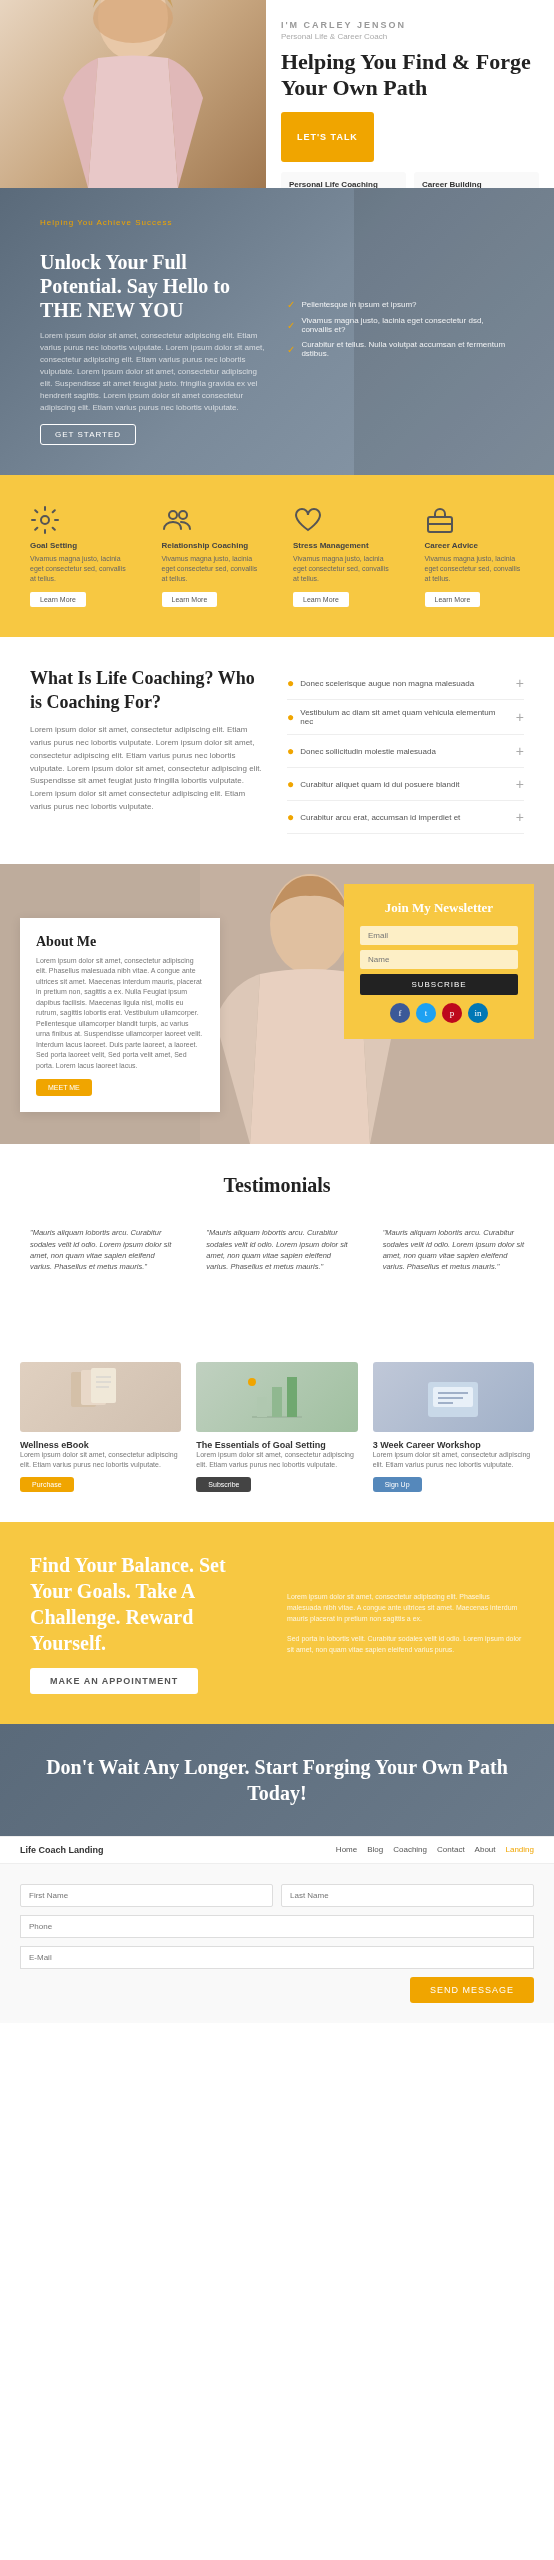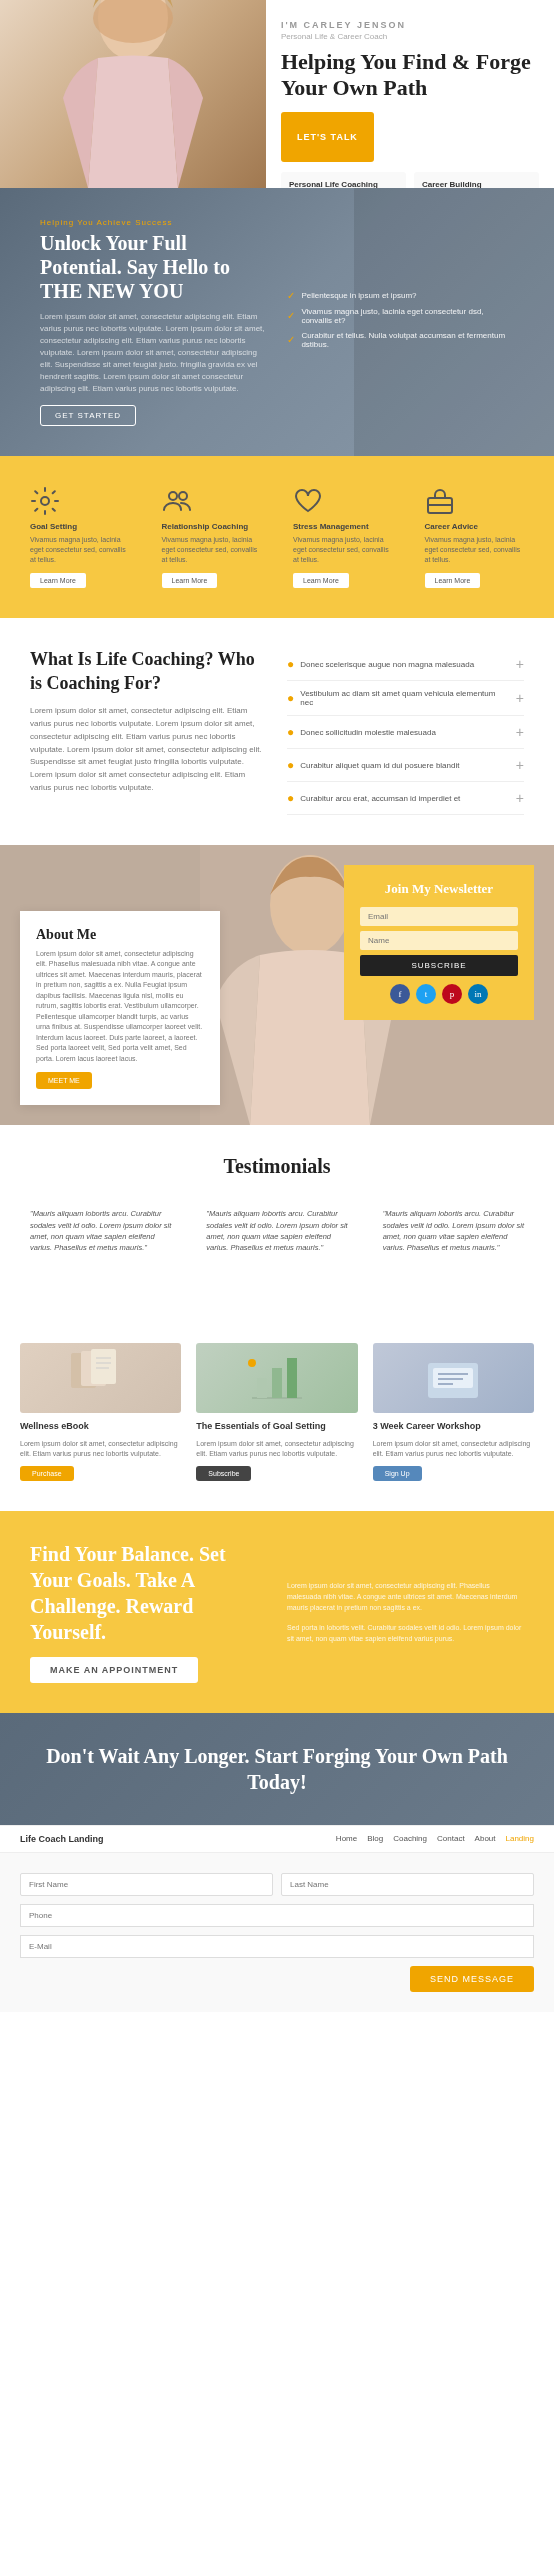--- a/index.html
+++ b/index.html
@@ -16,21 +16,21 @@
     .hero-cards { display: flex; gap: 8px; margin-top: 10px; }
     .hero-card { flex: 1; background: #f9f9f9; padding: 8px; border-radius: 3px; }
     .hero-card h4 { font-size: 8px; color: #333; font-family: Arial, sans-serif; font-weight: bold; margin-bottom: 3px; }
     .hero-card p { font-size: 7px; color: #888; font-family: Arial, sans-serif; line-height: 1.3; margin-bottom: 4px; }
     .hero-card a { font-size: 7px; color: #f0a500; font-family: Arial, sans-serif; text-decoration: none; }
 
     
     .banner { background: linear-gradient(135deg, #5a6a7a 0%, #7a8a9a 50%, #8a9aaa 100%); padding: 30px 40px; display: flex; gap: 20px; align-items: center; position: relative; overflow: hidden; }
     .banner::after { content: ''; position: absolute; right: 0; top: 0; width: 200px; height: 100%; background: rgba(0,0,0,0.1); }
     .banner-left { flex: 1; z-index: 1; }
-    .banner-subtitle { font-size: 8px; color: #f0a500; font-family: Arial, sans-serif; letter-spacing: 1px; margin-bottom: 4px; }
+    .banner-subtitle { font-size: 8px; color: #f0a500; font-family: Arial, sans-serif; letter-spacing: 1px; margin-bottom: 23px; }
     .banner-title { font-size: 20px; font-weight: bold; color: #fff; line-height: 1.2; margin-bottom: 8px; }
     .banner-text { font-size: 8px; color: rgba(255,255,255,0.7); font-family: Arial, sans-serif; line-height: 1.5; margin-bottom: 10px; }
     .banner-btn { background: transparent; color: #fff; border: 1px solid #fff; padding: 5px 14px; font-size: 8px; border-radius: 3px; cursor: pointer; font-family: Arial, sans-serif; letter-spacing: 1px; }
     .banner-list { flex: 1; z-index: 1; }
     .banner-list-item { display: flex; align-items: center; gap: 6px; color: rgba(255,255,255,0.9); font-size: 8px; font-family: Arial, sans-serif; margin-bottom: 6px; }
     .banner-list-item::before { content: '✓'; color: #f0a500; font-size: 10px; flex-shrink: 0; }
 
     
     .services { background: #f7c842; padding: 20px 20px; }
     .services-grid { display: grid; grid-template-columns: repeat(4, 1fr); gap: 12px; }
@@ -47,21 +47,21 @@
     .coaching-title { font-size: 18px; font-weight: bold; color: #222; line-height: 1.3; margin-bottom: 10px; }
     .coaching-text { font-size: 8px; color: #777; font-family: Arial, sans-serif; line-height: 1.6; }
     .coaching-right { flex: 1; }
     .coaching-list-item { display: flex; align-items: center; gap: 6px; border-bottom: 1px solid #eee; padding: 8px 0; font-size: 8px; color: #555; font-family: Arial, sans-serif; }
     .coaching-list-item .bullet { color: #f0a500; font-size: 12px; }
     .coaching-list-item .plus { color: #aaa; margin-left: auto; font-size: 14px; }
 
     
     .about-section { position: relative; background: linear-gradient(to bottom, #c9b8a8 0%, #d4c4b4 50%, #e8ddd0 100%); min-height: 280px; }
     .about-photo-bg { width: 100%; height: 280px; background: linear-gradient(135deg, #b8a898 0%, #c8b8a8 40%, #d8c8b8 70%, #e8d8c8 100%); position: relative; }
-    .about-white-box { position: absolute; bottom: 20px; left: 20px; background: #fff; padding: 16px; width: 200px; box-shadow: 0 2px 10px rgba(0,0,0,0.1); }
+    .about-white-box { position: absolute; bottom: 32px; left: 20px; background: #fff; padding: 16px; width: 200px; box-shadow: 0 2px 10px rgba(0,0,0,0.1); }
     .about-box-title { font-size: 14px; font-weight: bold; color: #222; margin-bottom: 6px; }
     .about-box-text { font-size: 7px; color: #777; font-family: Arial, sans-serif; line-height: 1.5; margin-bottom: 8px; }
     .about-box-btn { background: #f0a500; color: #fff; border: none; padding: 5px 12px; font-size: 7px; border-radius: 3px; cursor: pointer; font-family: Arial, sans-serif; }
 
     
     .newsletter-box { position: absolute; right: 20px; top: 20px; background: #f7c842; padding: 16px; width: 190px; }
     .newsletter-title { font-size: 13px; font-weight: bold; color: #fff; text-align: center; margin-bottom: 10px; }
     .newsletter-input { width: 100%; background: rgba(255,255,255,0.7); border: none; padding: 5px 8px; font-size: 8px; margin-bottom: 5px; border-radius: 2px; font-family: Arial, sans-serif; }
     .newsletter-btn { width: 100%; background: #222; color: #fff; border: none; padding: 6px; font-size: 8px; border-radius: 2px; cursor: pointer; font-family: Arial, sans-serif; letter-spacing: 1px; margin-bottom: 8px; }
     .newsletter-social { display: flex; justify-content: center; gap: 6px; }
@@ -78,21 +78,21 @@
     .testimonial-item { padding: 10px; }
     .testimonial-text { font-size: 7.5px; color: #555; font-family: Arial, sans-serif; line-height: 1.5; font-style: italic; }
 
     
     .resources { padding: 30px 20px; background: #fff; }
     .resources-grid { display: grid; grid-template-columns: repeat(3, 1fr); gap: 15px; margin-top: 20px; }
     .resource-item { }
     .resource-img { width: 100%; height: 70px; background: linear-gradient(135deg, #e0d0c0 0%, #d0c0b0 100%); border-radius: 3px; margin-bottom: 8px; display: flex; align-items: center; justify-content: center; }
     .resource-img.green { background: linear-gradient(135deg, #c0d0c0 0%, #a0c0a0 100%); }
     .resource-img.blue { background: linear-gradient(135deg, #c0c8d8 0%, #a0b0c8 100%); }
-    .resource-title { font-size: 9px; font-weight: bold; color: #333; font-family: Arial, sans-serif; margin-bottom: 8px; }
+    .resource-title { font-size: 9px; font-weight: bold; color: #333; font-family: Arial, sans-serif; margin-bottom: 0; }
     .resource-text { font-size: 7px; color: #777; font-family: Arial, sans-serif; line-height: 1.4; margin-bottom: 6px; }
     .resource-btn { border: none; padding: 4px 12px; font-size: 7px; border-radius: 3px; cursor: pointer; font-family: Arial, sans-serif; color: #fff; }
     .resource-btn.orange { background: #f0a500; }
     .resource-btn.dark { background: #444; }
     .resource-btn.blue-btn { background: #5588bb; }
 
     
     .cta-section { background: #f7c842; padding: 30px; display: flex; gap: 20px; align-items: center; }
     .cta-left { flex: 1; }
     .cta-title { font-size: 20px; font-weight: bold; color: #fff; line-height: 1.3; margin-bottom: 12px; }

